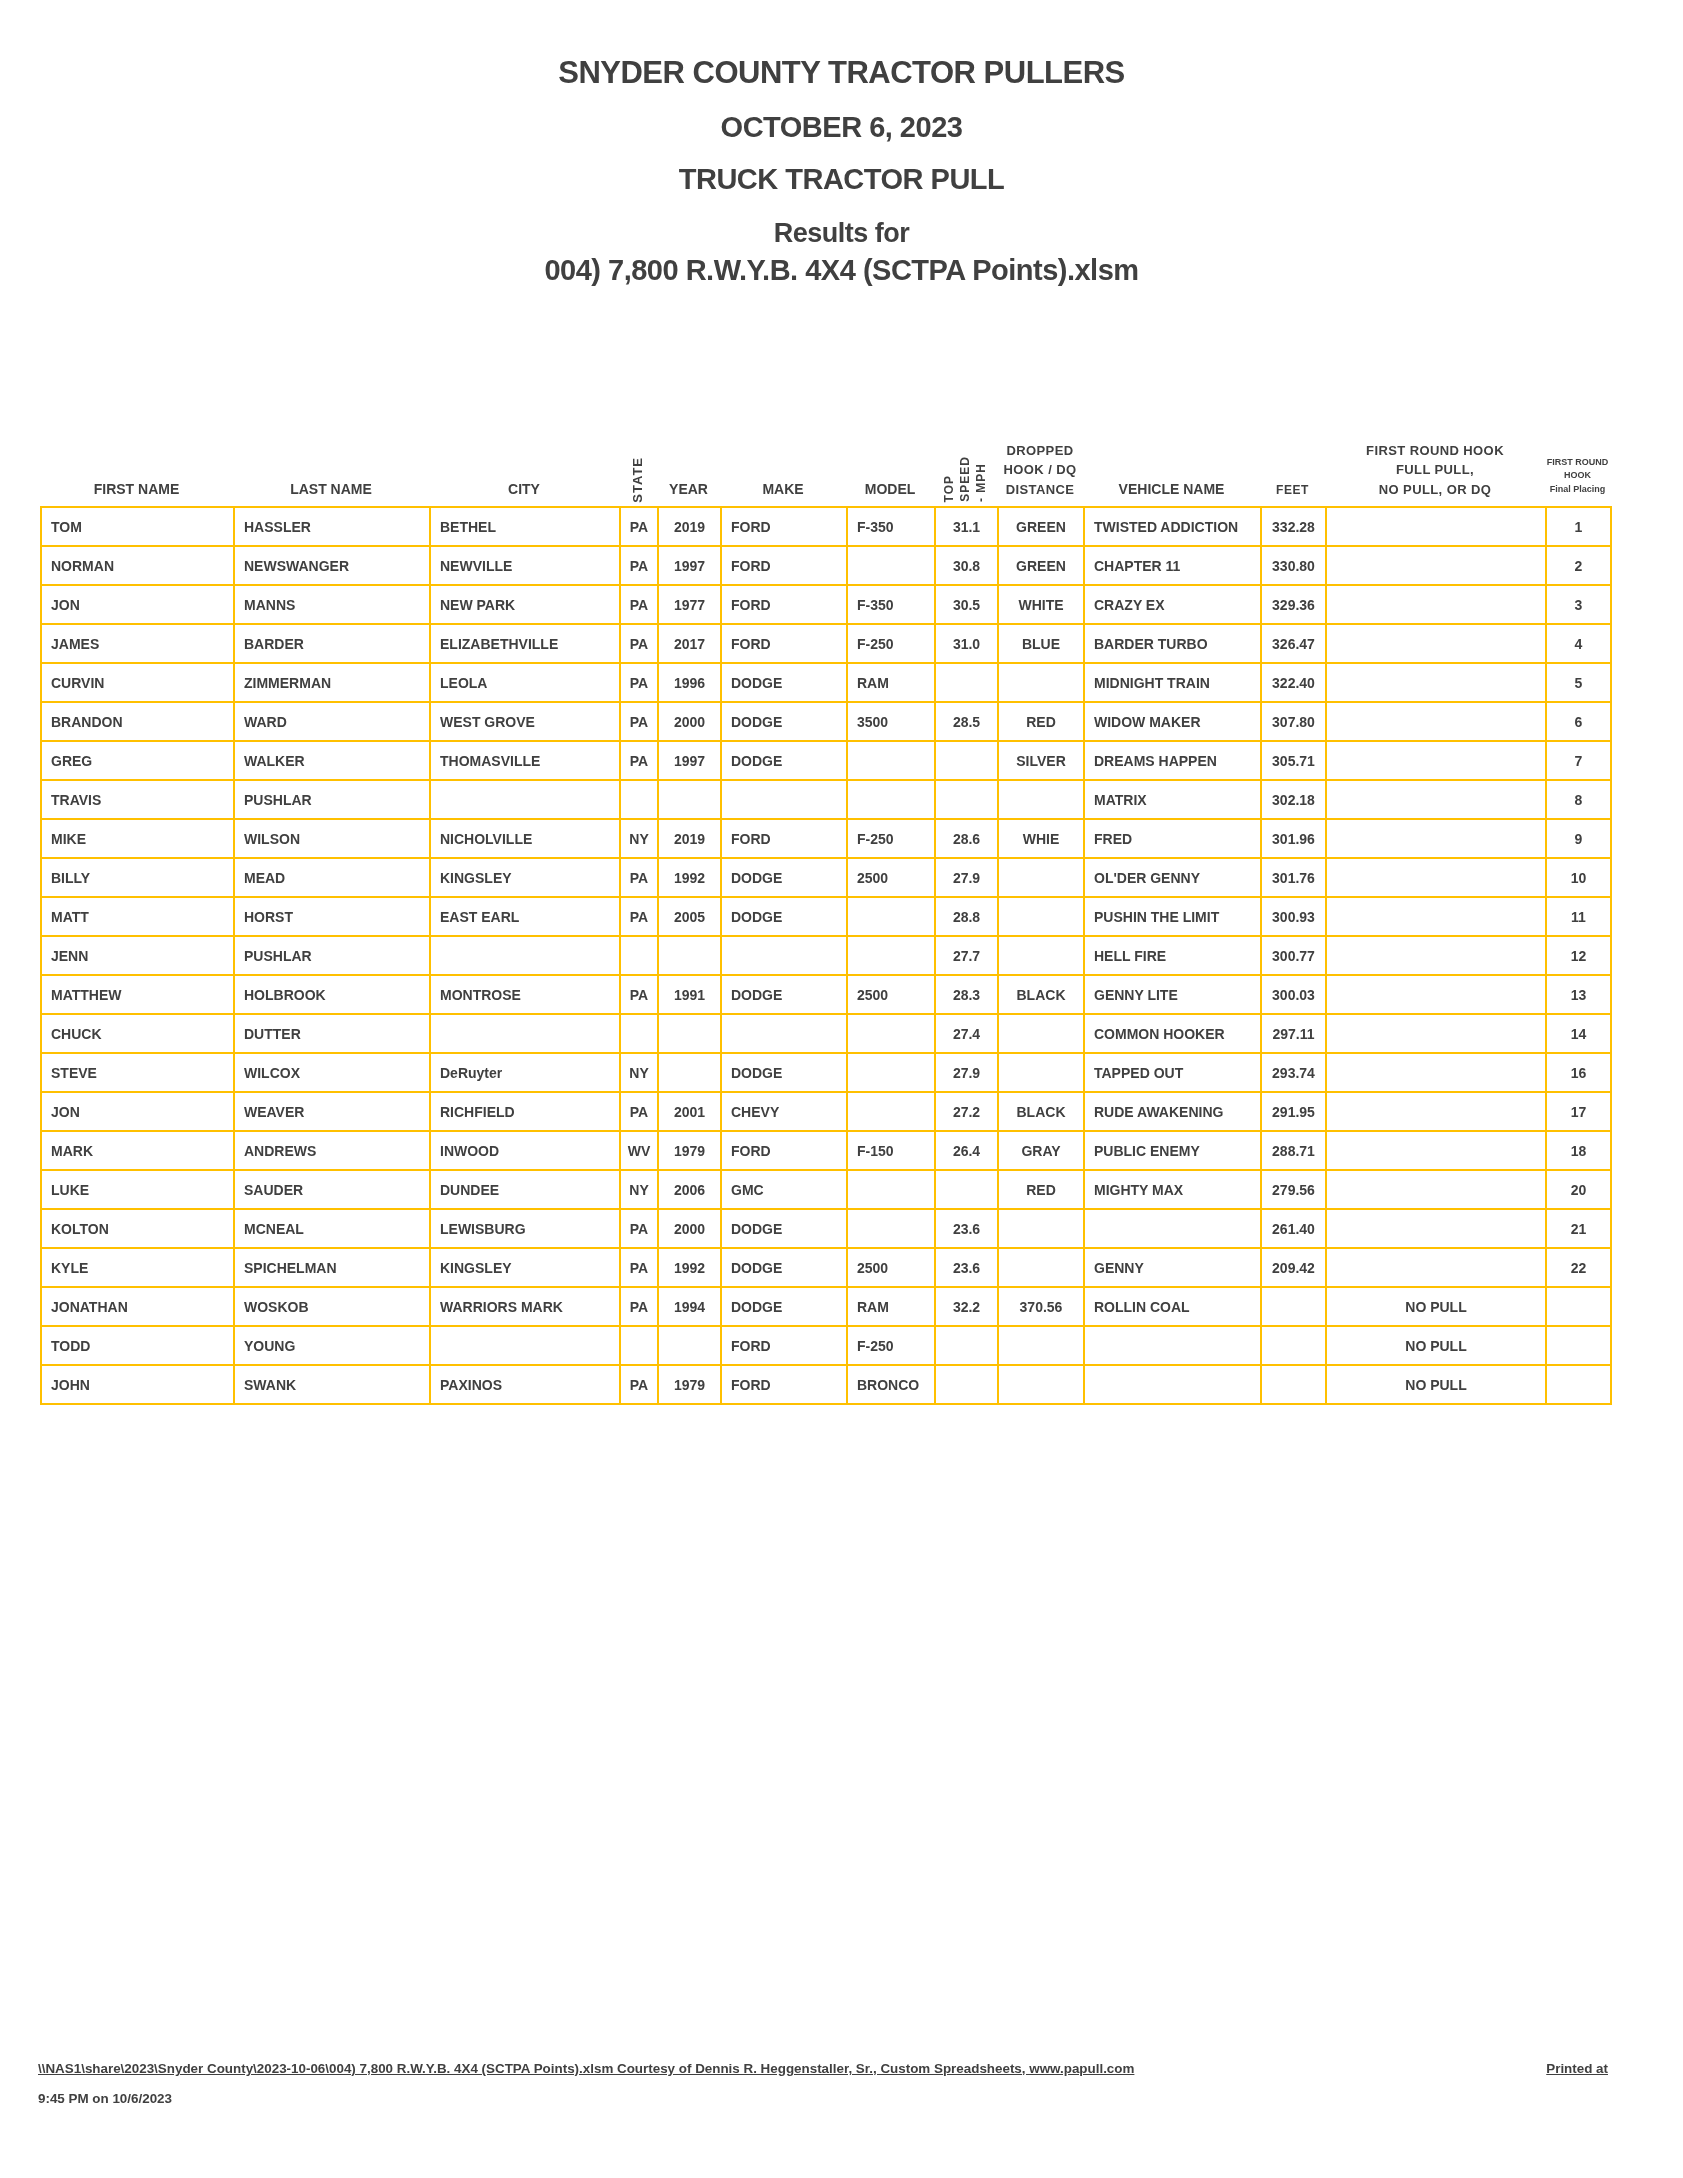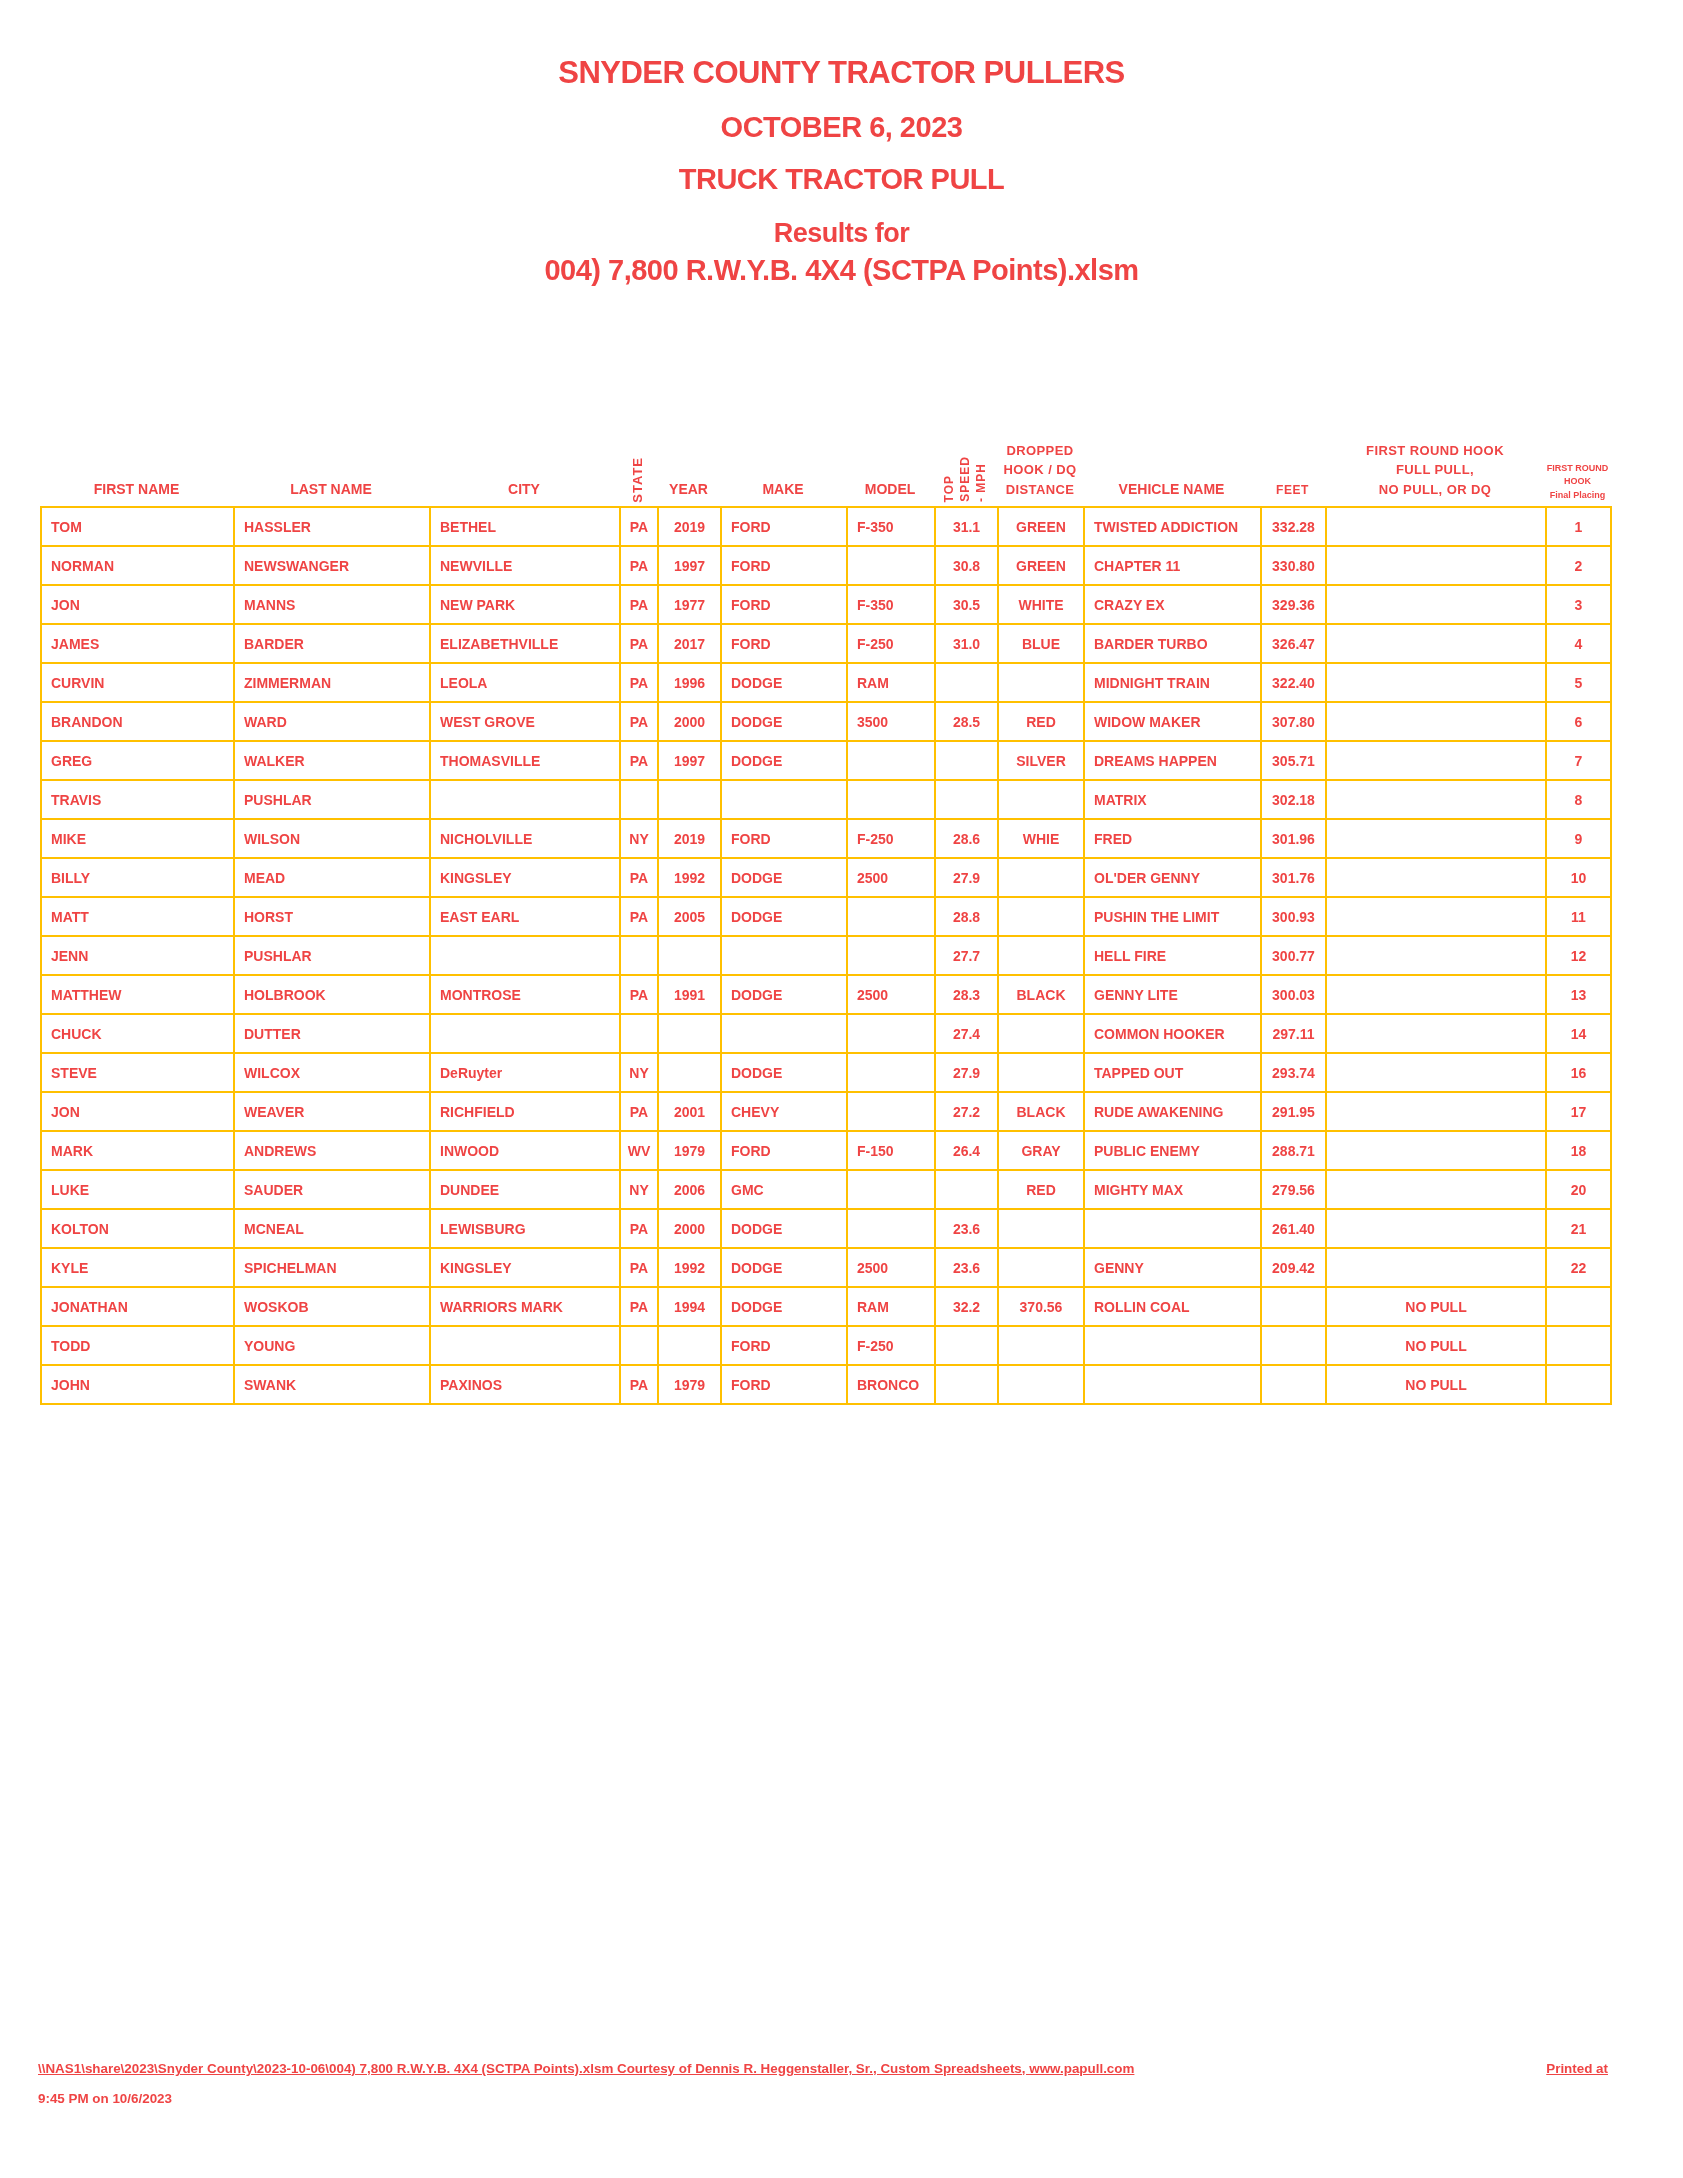--- a/index.html
+++ b/index.html
@@ -2,21 +2,21 @@
 <html style="--accent: #FFC000;"><head>
 <meta charset="utf-8">
 <style>
   html,body{margin:0;padding:0;background:#ffffff;}
   .page{
     position:relative;
     width:1683px;
     height:2178px;
     background:#ffffff;
     font-family:"Liberation Sans","DejaVu Sans",sans-serif;
-    color:#ef4444;
+    color:#404040;
     overflow:hidden;
   }
 
   
   .title-block{
     position:absolute;
     top:55px; left:0; width:100%;
     text-align:center;
     font-weight:bold;
     letter-spacing:-0.5px;
@@ -59,21 +59,21 @@
     font-size:12px;
     padding-bottom:4px;
   }
   .th-vert-words .line{
     writing-mode:vertical-rl;
     transform:rotate(180deg);
     letter-spacing:1px;
   }
   .th-small{font-size:13px; line-height:1.5; padding-bottom:7px; letter-spacing:0.4px;}
   .th-small .line{display:block;}
-  .th-tiny{font-size:9px; line-height:1.5; padding-bottom:4px;}
+  .th-tiny{font-size:9px; line-height:1.5; padding-bottom:10px;}
   .th-tiny .line{display:block;}
   .th-feet{font-size:12px; letter-spacing:0.6px;}
 
   table.results{
     border-collapse:collapse;
     table-layout:fixed;
     width:1571px;
   }
   table.results td{
     border:2.5px solid var(--accent,#FFC000);

